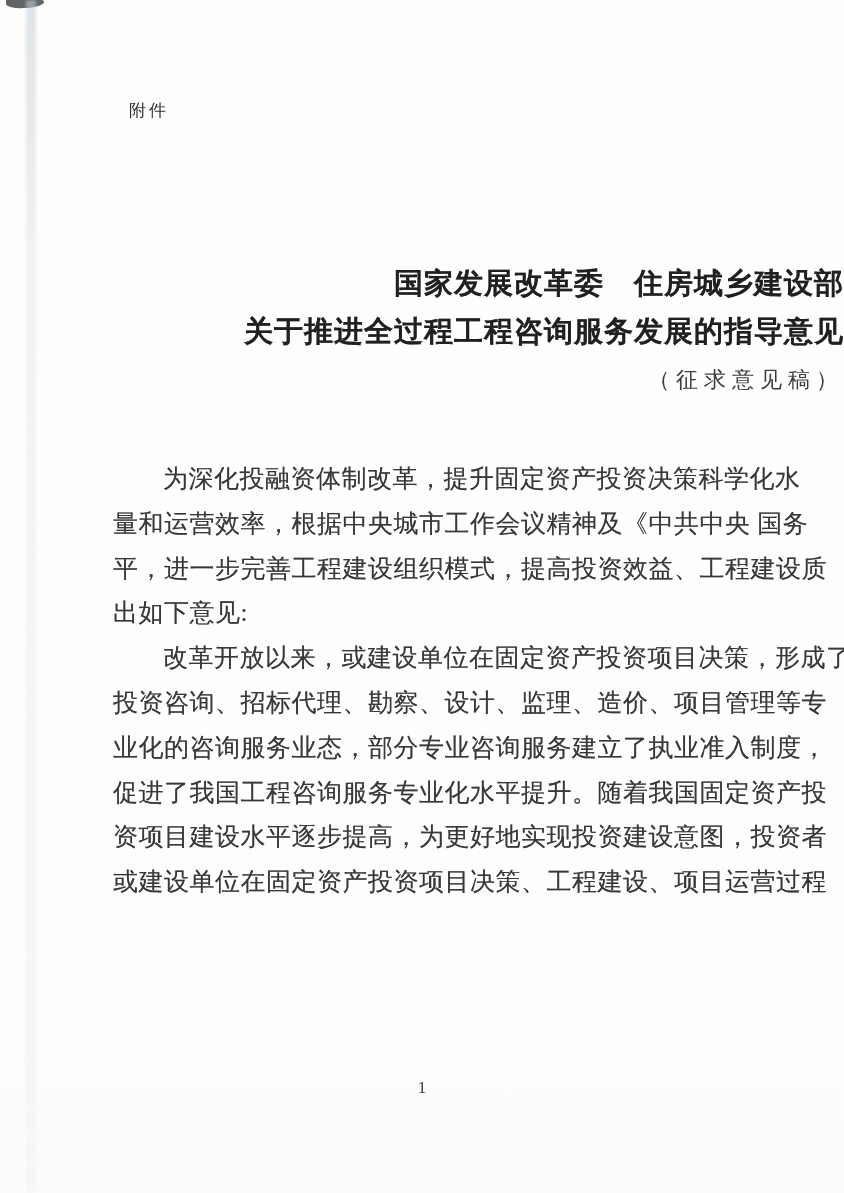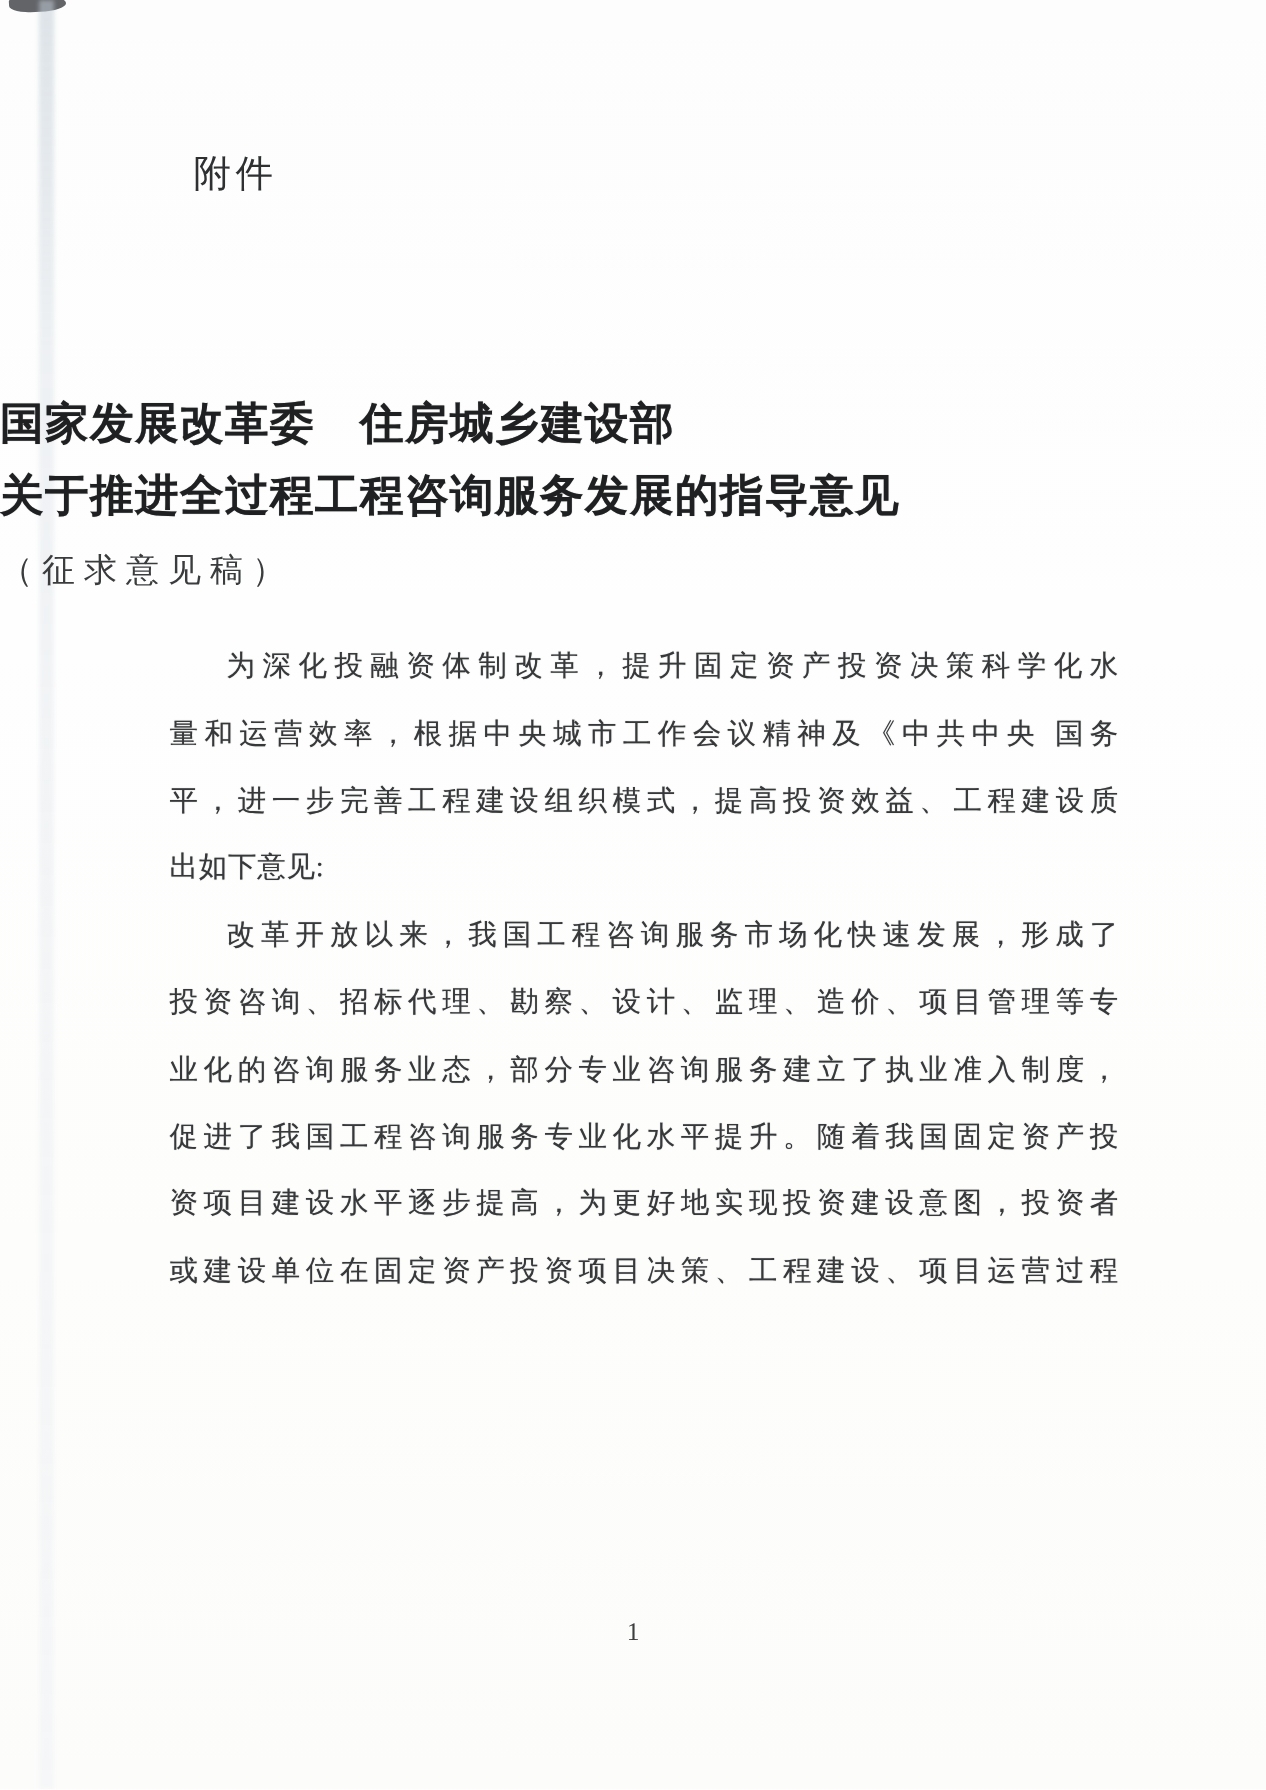--- a/index.html
+++ b/index.html
@@ -38,53 +38,53 @@
       rgba(196, 206, 216, 0.55) 0%,
       rgba(214, 221, 228, 0.38) 20%,
       rgba(222, 228, 233, 0.30) 55%,
       rgba(225, 230, 235, 0.22) 100%);
     filter: blur(1.5px);
   }
   .attachment {
     position: absolute;
     left: 129px;
     top: 99px;
-    font-size: 25px;
+    font-size: 17px;
     letter-spacing: 3px;
     color: #2e3032;
     font-weight: 500;
   }
   .titleblock {
     position: absolute;
     top: 266px;
     left: 0;
     width: 844px;
-    text-align: left;
+    text-align: right;
   }
   .title {
     font-size: 29px;
     line-height: 34px;
     font-weight: bold;
     letter-spacing: 1px;
     color: #1e2022;
     margin-bottom: 14px;
     text-shadow: 0 0 0.5px rgba(30,30,30,0.6);
   }
   .subtitle {
     margin-top: 17px;
     font-size: 22px;
     letter-spacing: 6px;
     color: #3a3c3e;
   }
   .bodytext {
     position: absolute;
-    top: 423px;
+    top: 457px;
     left: 113px;
     width: 633px;
-    font-size: 19px;
+    font-size: 25px;
     text-shadow: 0 0 0.6px rgba(55,57,59,0.55);
   }
   .bline {
     height: 44.8px;
     line-height: 44.8px;
     text-align: justify;
     text-align-last: justify;
     letter-spacing: 0.5px;
     white-space: nowrap;
     overflow: visible;
@@ -123,21 +123,21 @@
     <div class="subtitle">（征求意见稿）</div>
   </div>
 
   <div class="bodytext">
     <div class="bline indent">为深化投融资体制改革，提升固定资产投资决策科学化水</div>
     <div class="bline">量和运营效率，根据中央城市工作会议精神及《中共中央 国务</div>
     <div class="bline">平，进一步完善工程建设组织模式，提高投资效益、工程建设质</div>
     <div class="bline noju">出如下意见:</div>
 
 
-    <div class="bline indent">改革开放以来，我国工程咨询服务市场化快速发展，形成了</div>
+    <div class="bline indent">改革开放以来，或建设单位在固定资产投资项目决策，形成了</div>
     <div class="bline">投资咨询、招标代理、勘察、设计、监理、造价、项目管理等专</div>
     <div class="bline">业化的咨询服务业态，部分专业咨询服务建立了执业准入制度，</div>
     <div class="bline">促进了我国工程咨询服务专业化水平提升。随着我国固定资产投</div>
     <div class="bline">资项目建设水平逐步提高，为更好地实现投资建设意图，投资者</div>
     <div class="bline">或建设单位在固定资产投资项目决策、工程建设、项目运营过程</div>
   </div>
 
   <div class="pagenum">1</div>
 
 </div>

